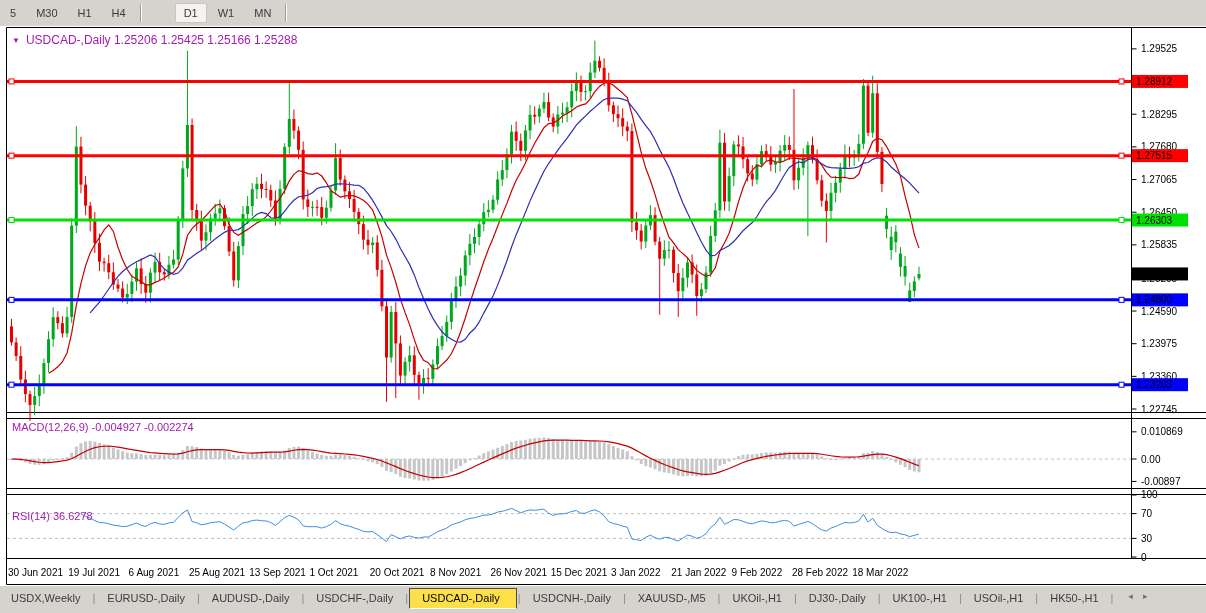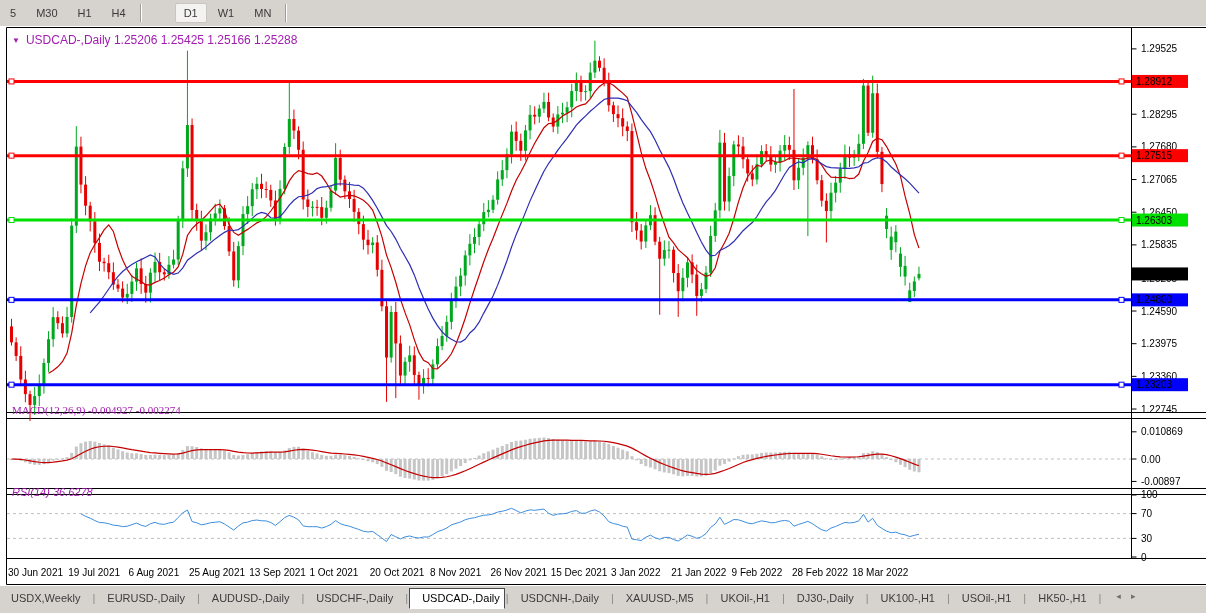--- a/index.html
+++ b/index.html
@@ -13,29 +13,29 @@
   .tfbtn.active{background:#f4f3f1;border:1px solid #c9c6c0;margin-left:29px;}
   .tfsep{width:1px;height:18px;background:#9f9c96;border-right:1px solid #fff;margin:0 4px;}
   
   .chartwin{position:absolute;left:0;top:26px;width:1206px;height:560px;background:#ffffff;}
   .chartwin svg{position:absolute;left:0;top:0;}
   svg text{font-family:"Liberation Sans",sans-serif;font-size:10px;fill:#000;}
   .overlay{position:absolute;z-index:5;color:#a21caf;white-space:nowrap;}
   .title{left:12px;top:7px;font-size:12px;}
   .title .tri{display:inline-block;font-size:8px;vertical-align:1px;margin-right:6px;}
   .indlabel{font-size:11px;}
-  .macdlab{left:12px;top:378px;font-family:Liberation Serif, serif;}
-  .rsilab{left:12px;top:460px;font-style:italic;}
+  .macdlab{left:12px;top:395px;}
+  .rsilab{left:12px;top:484px;}
   
   .tabbar{position:absolute;left:0;top:586px;width:1006px;height:27px;background:#d6d3ce;
           display:flex;align-items:flex-start;}
   .tabs{display:flex;align-items:center;height:22px;margin-top:1px;}
   .tab{font-size:11px;color:#3c3c3c;padding:3px 11px 4px 11px;cursor:default;white-space:nowrap;}
-  .tab.active{background:#ffffff;border:1px solid #4a4a4a;border-bottom:1px solid #ffffff;
-              color:#000;padding:3px 4px 4px 12px;}
+  .tab.active{background:#fde047;border:1px solid #4a4a4a;border-bottom:1px solid #ffffff;
+              color:#000;padding:3px 16px 4px 12px;}
   .tabsep{color:#8a8a8a;font-size:11px;padding:0 1px;}
   .tabarrows{margin-left:14px;margin-top:5px;display:flex;gap:10px;}
   .tabarrow{font-size:9px;color:#6e6e6e;cursor:default;}
 </style>
 </head>
 <body>
 
 <div class="screen">
 
   <div class="toolbar" id="tf-toolbar">

